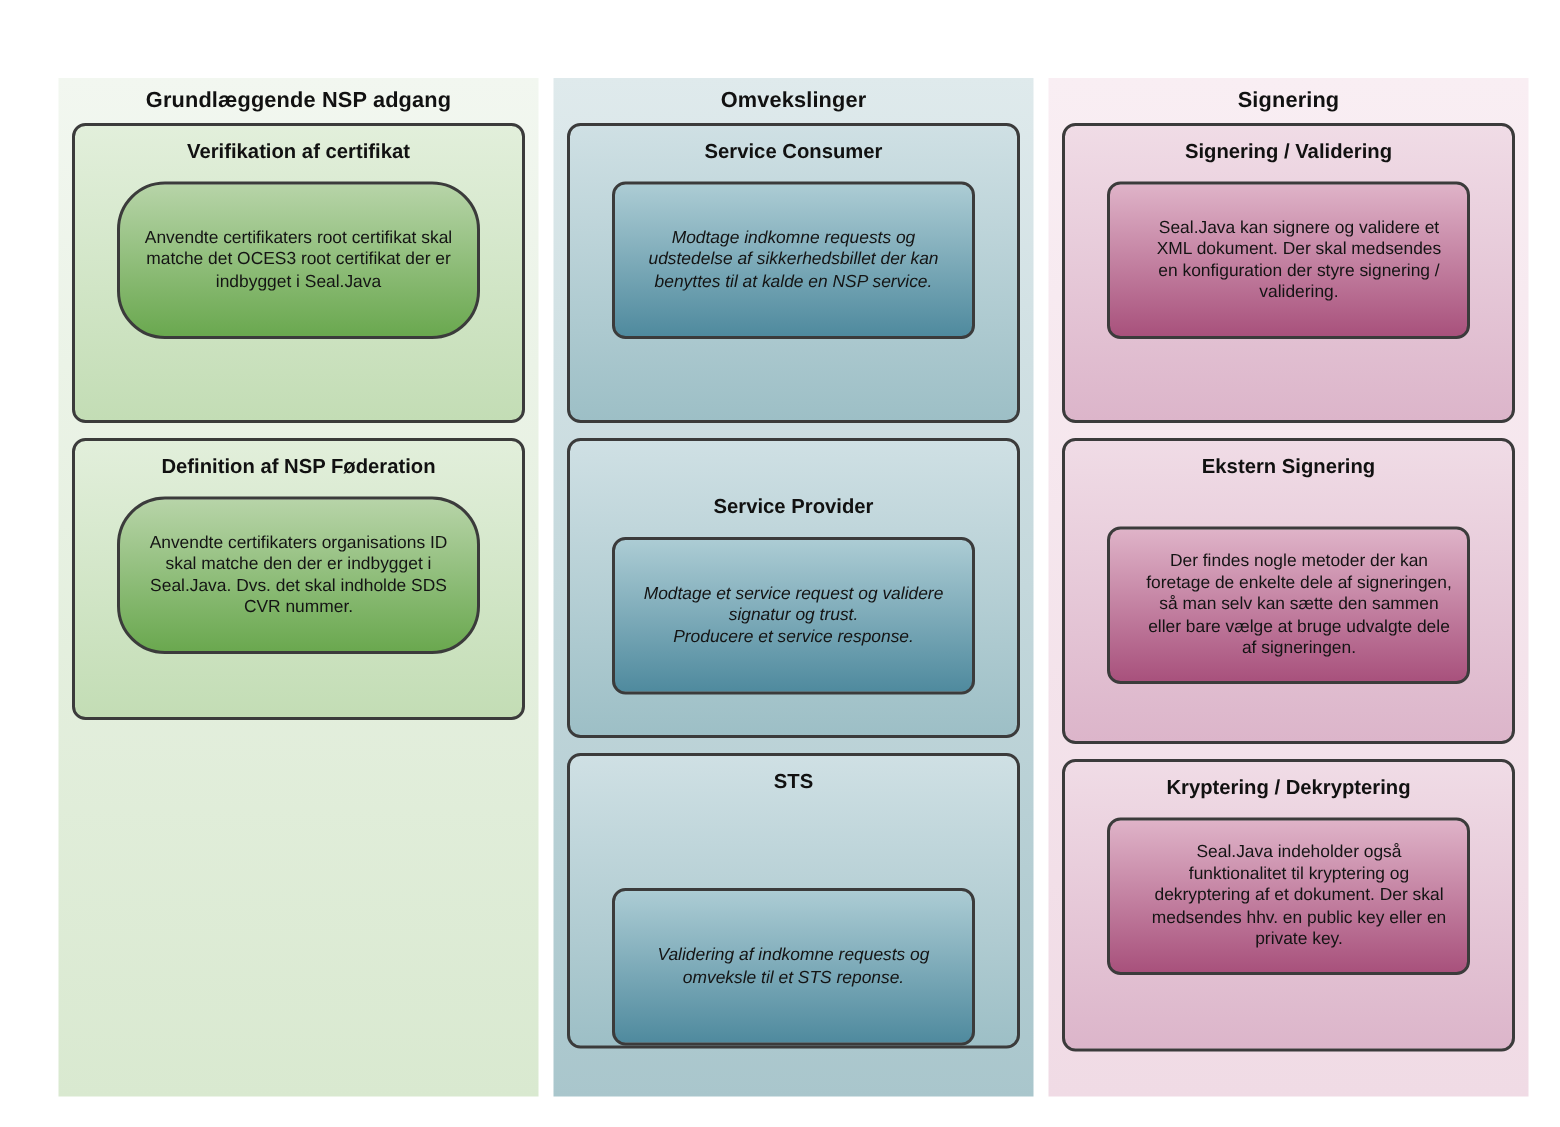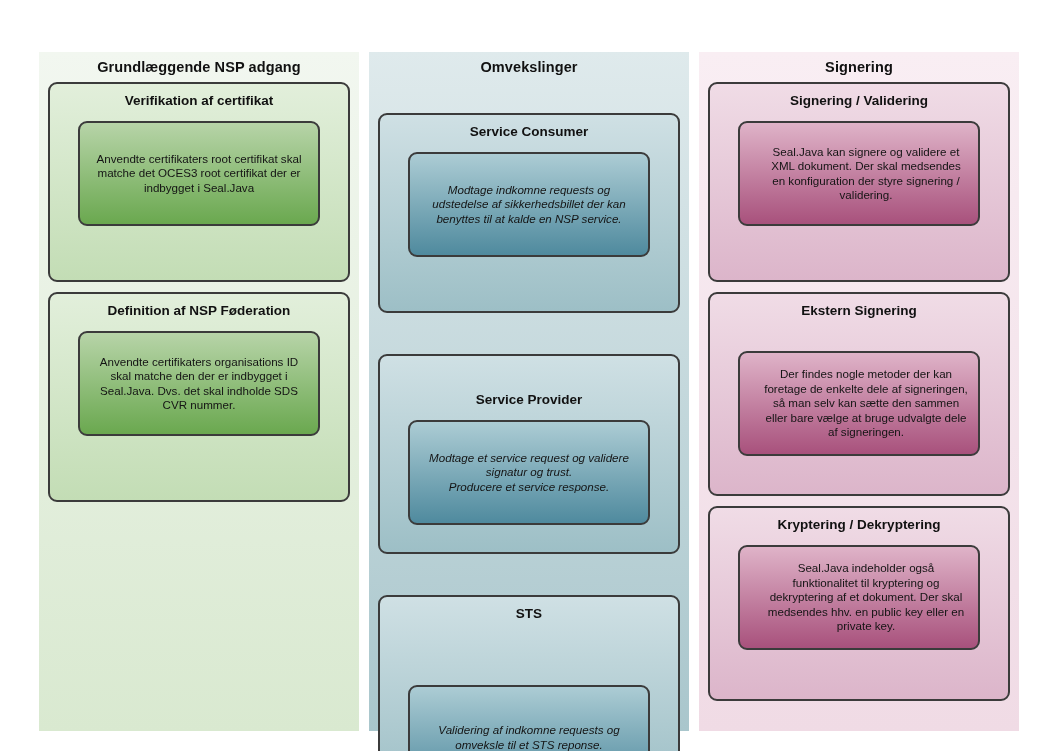--- a/index.html
+++ b/index.html
@@ -28,21 +28,21 @@
   .column {
     width: 320px;
     box-sizing: border-box;
     padding: 0;
     display: flex;
     flex-direction: column;
     align-items: center;
   }
 
   .column.green  { background: linear-gradient(180deg, #f2f7f0 0%, #d9e9d0 100%); }
-  .column.blue   { background: linear-gradient(180deg, #dfeaec 0%, #a9c6cc 100%); gap: 31px; }
+  .column.blue   { background: linear-gradient(180deg, #dfeaec 0%, #a9c6cc 100%); }
   .column.pink   { background: linear-gradient(180deg, #f9eef3 0%, #f0dbe5 100%); }
 
   .column-title {
     font-size: 14.5px;
     font-weight: bold;
     text-align: center;
     padding-top: 7px;
     padding-bottom: 7px;
     letter-spacing: .1px;
     color: #111;
@@ -54,21 +54,21 @@
     border: 2px solid #3b3b3b;
     border-radius: 9px;
     margin-bottom: 10px;
     padding: 9px 0 0 0;
     display: flex;
     flex-direction: column;
     align-items: center;
     flex: none;
   }
   .card.g1 { height: 200px; background: linear-gradient(180deg, #e2efdb 0%, #c3ddb5 100%); }
-  .card.g2 { height: 210px; background: linear-gradient(180deg, #e2efdb 0%, #c3ddb5 100%); }
+  .card.g2 { height: 188px; background: linear-gradient(180deg, #e2efdb 0%, #c3ddb5 100%); }
   .card.b1 { height: 200px; background: linear-gradient(180deg, #cfe0e4 0%, #9dbfc6 100%); }
   .card.b2 { height: 200px; background: linear-gradient(180deg, #cfe0e4 0%, #9dbfc6 100%); justify-content: center; }
   .card.b3 { height: 197px; background: linear-gradient(180deg, #cfe0e4 0%, #9dbfc6 100%); justify-content: space-between; }
   .card.p1 { height: 200px; background: linear-gradient(180deg, #f0dce6 0%, #dcb5ca 100%); }
   .card.p2 { height: 204px; background: linear-gradient(180deg, #f0dce6 0%, #dcb5ca 100%); gap: 20px; }
   .card.p3 { height: 195px; background: linear-gradient(180deg, #f0dce6 0%, #dcb5ca 100%); }
 
   .card-title {
     font-size: 13.5px;
     font-weight: bold;
@@ -81,21 +81,21 @@
   .note {
     width: 242px;
     box-sizing: border-box;
     border: 2px solid #3b3b3b;
     border-radius: 9px;
     padding: 8px 10px;
     display: flex;
     align-items: center;
     justify-content: center;
   }
-  .note.g { height: 105px; background: linear-gradient(180deg, #b7d4a8 0%, #6aa84f 100%); }
+  .note.g { height: 105px; background: linear-gradient(180deg, #b7d4a8 0%, #6aa84f 100%); border-radius: 32px; }
   .note.b { height: 105px; background: linear-gradient(180deg, #acccd4 0%, #4f8a9e 100%); font-style: italic; }
   .note.p { height: 105px; background: linear-gradient(180deg, #dfb3c8 0%, #a8517c 100%); padding-left: 24px; }
 
   .note-text {
     font-size: 11.6px;
     line-height: 14.4px;
     text-align: center;
     color: #141414;
     white-space: pre-line;
   }

